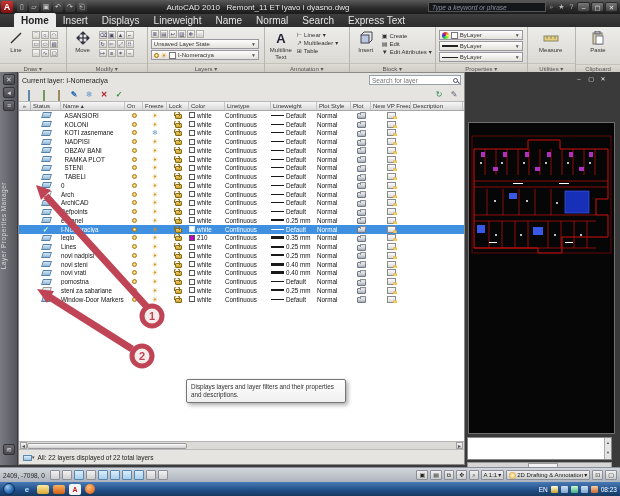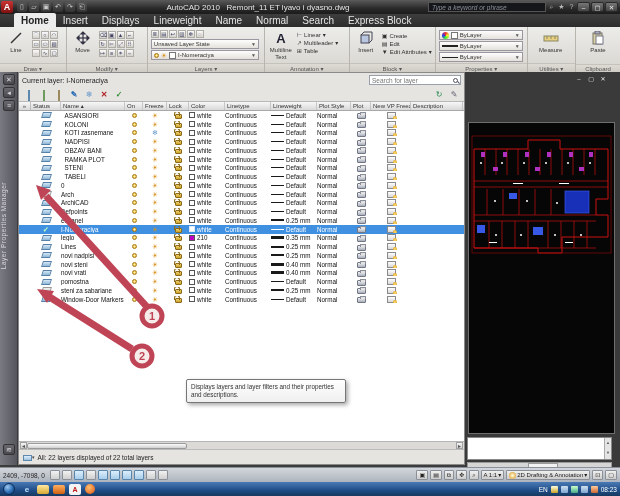--- a/index.html
+++ b/index.html
@@ -142,21 +142,21 @@
   </div>
 
   <div id="tabbar">
       <span class="tab active">Home</span>
       <span class="tab">Insert</span>
       <span class="tab">Displays</span>
       <span class="tab">Lineweight</span>
       <span class="tab">Name</span>
       <span class="tab">Normal</span>
       <span class="tab">Search</span>
-      <span class="tab">Express Block</span>
+      <span class="tab">Express Text</span>
     </div>
 
   <div id="ribbon">
     <div class="panel" style="width:72px">
       <div class="bigbtn">
         <div class="bigicon">
             <svg width="14" height="14">
               <line x1="2" y1="12" x2="12" y2="2" stroke="#333" stroke-width="1.4"></line>
             </svg>
           </div>

